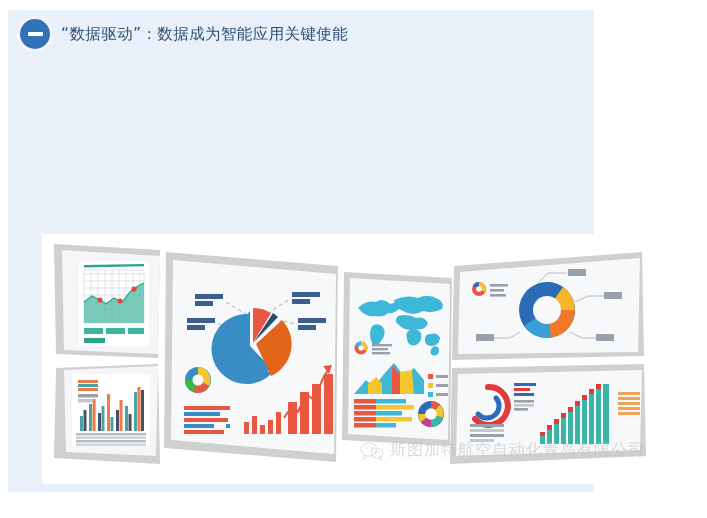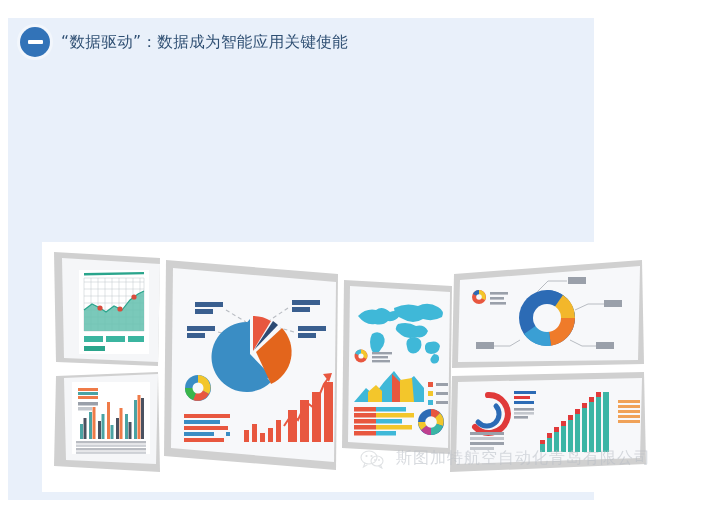--- a/index.html
+++ b/index.html
@@ -5,21 +5,21 @@
   html,body{margin:0;padding:0;}
   body{
     width:707px;height:518px;
     background:#ffffff;
     font-family:"Liberation Sans","DejaVu Sans",sans-serif;
     overflow:hidden;
     position:relative;
   }
   .article-panel{
     position:absolute;
-    left:8px;top:18px;
+    left:8px;top:10px;
     width:586px;height:482px;
     background:#e9f0fa;
     box-sizing:border-box;
   }
   
   .header-row{
     position:absolute;
     left:12px;top:8px;
     height:32px;
     display:flex;align-items:center;
@@ -68,21 +68,21 @@
   .svg-art{display:block;width:624px;height:250px;}
   .watermark{
     position:absolute;
     left:352px;top:430px;
     display:flex;align-items:center;
     pointer-events:none;
     opacity:.55;
   }
   .wm-logo{width:26px;height:20px;flex:0 0 auto;}
   .wm-text{
-    margin-left:10px;
+    margin-left:4px;
     font-size:16px;
     color:#b9bec6;
     letter-spacing:1px;
     white-space:nowrap;
     font-family:"DejaVu Sans",sans-serif;
   }
 </style>
 </head>
 <body>
 

